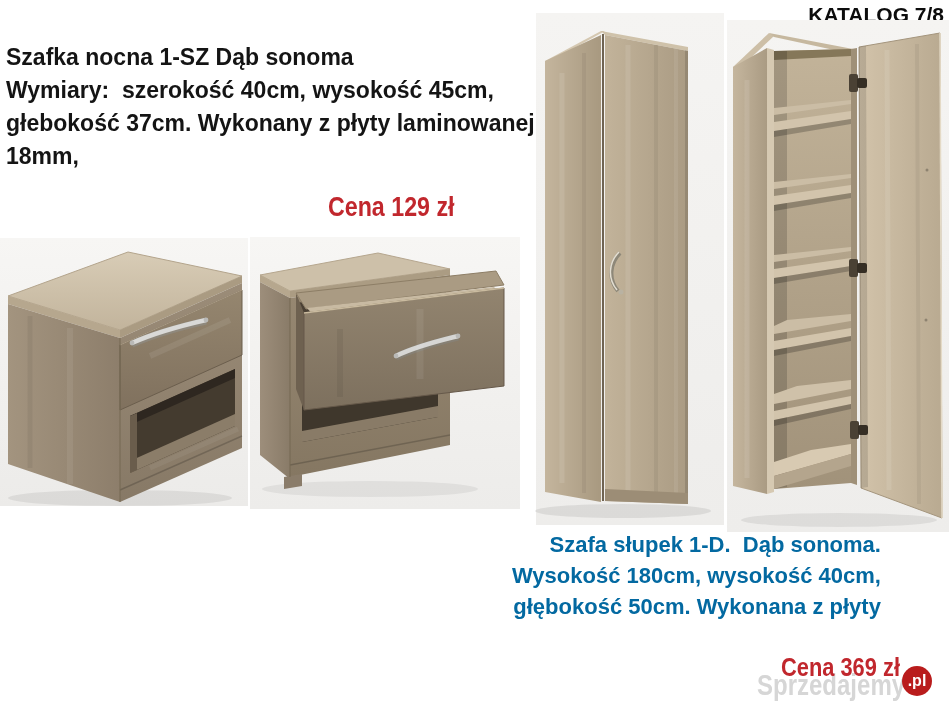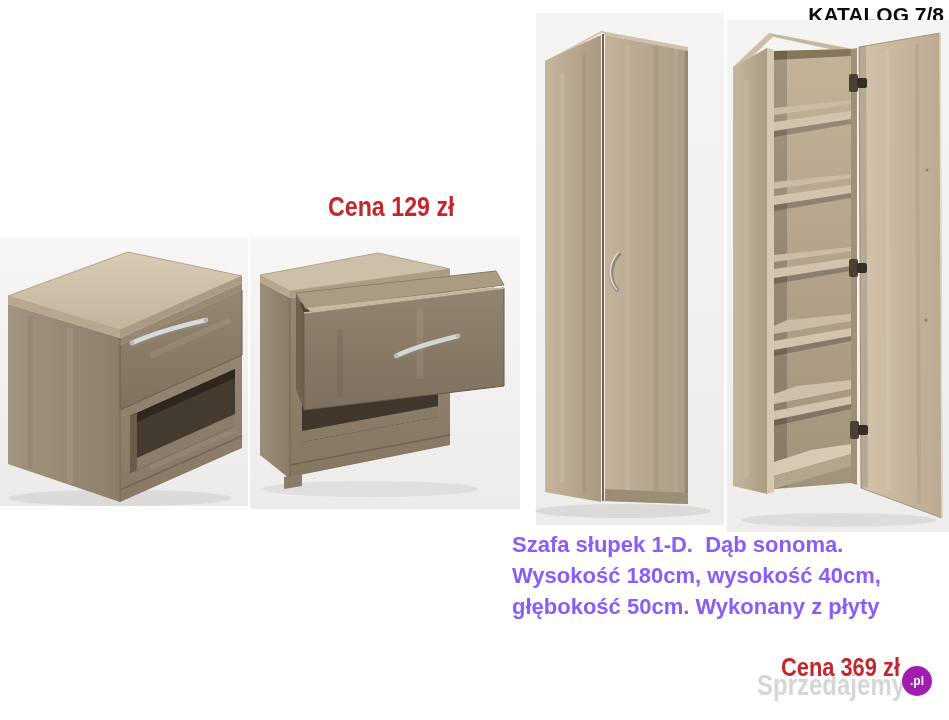--- a/index.html
+++ b/index.html
@@ -11,21 +11,21 @@
   .katalog {
     position:absolute; top:3px; right:5px;
     font-size:21px; font-weight:700; color:#0c0c0c;
   }
   .p1-text {
     position:absolute; left:6px; top:41px;
     font-size:23px; font-weight:700; line-height:33px; color:#141414;
   }
   .p2-text {
     position:absolute; left:512px; top:529px;
-    font-size:22px; font-weight:700; line-height:31px; color:#8b5cf6;
+    font-size:22px; font-weight:700; line-height:31px; color:#0369a1;text-align:right;
   }
   .line { white-space:pre; }
   .price {
     position:absolute; font-weight:700; color:#c1272d;
     transform-origin:left top; white-space:pre;
   }
   .p1-price { left:328px; top:192px; font-size:27px; transform:scaleX(.86); }
   .p2-price { left:781px; top:652px; font-size:26px; transform:scaleX(.84); z-index:6; }
   .fig { position:absolute; z-index:1; }
   .fig svg { display:block; }
@@ -34,32 +34,38 @@
   .fig3 { left:528px; top:13px;  }
   .fig4 { left:727px; top:20px;  }
   .wm-text {
     position:absolute; left:757px; top:668px; z-index:5;
     font-size:30px; font-weight:700; color:#d6d6d6; letter-spacing:0px;
     transform:scaleX(.8); transform-origin:left top;
     text-shadow:0 1px 0 #ffffff, 0 -1px 0 #ffffff, 1px 0 0 #ffffff, -1px 0 0 #ffffff;
   }
   .wm-badge {
     position:absolute; left:902px; top:666px; width:30px; height:30px; z-index:7;
-    background:#a21caf; border-radius:50%; color:#ffffff;
-    font-size:12px; font-weight:700;
+    background:#b91c1c; border-radius:50%; color:#ffffff;
+    font-size:16px; font-weight:700;
     display:flex; align-items:center; justify-content:center;
   }
 </style>
 </head>
 <body>
 
 <div class="page">
 
   <div class="katalog">KATALOG 7/8</div>
 
+  <div class="p1-text">
+    <div class="line">Szafka nocna 1-SZ Dąb sonoma</div>
+    <div class="line">Wymiary:  szerokość 40cm, wysokość 45cm,</div>
+    <div class="line">głebokość 37cm. Wykonany z płyty laminowanej</div>
+    <div class="line">18mm,</div>
+  </div>
   <div class="price p1-price">Cena 129 zł</div>
 
   <figure class="fig fig1" aria-label="nightstand in sonoma oak, drawer closed">
     <svg width="248" height="272" viewBox="0 0 248 272">
       <defs>
         <linearGradient id="g1bg" x1="0" y1="0" x2="0" y2="1">
           <stop offset="0" stop-color="#f7f6f4"></stop>
             <stop offset="1" stop-color="#ecebe9"></stop>
         </linearGradient>
         <linearGradient id="g1top" x1="0" y1="0" x2="0" y2="1">
@@ -285,20 +291,20 @@
       <g transform="translate(129,410)">
         <rect x="-6" y="-9" width="9" height="18" rx="2" fill="#4a4134"></rect>
         <rect x="2" y="-5" width="10" height="10" rx="2" fill="#352e24"></rect>
       </g>
     </svg>
   </figure>
 
   <div class="p2-text">
     <div class="line">Szafa słupek 1-D.  Dąb sonoma.</div>
     <div class="line">Wysokość 180cm, wysokość 40cm,</div>
-    <div class="line">głębokość 50cm. Wykonany z płyty</div>
+    <div class="line">głębokość 50cm. Wykonana z płyty</div>
   </div>
   <div class="price p2-price">Cena 369 zł</div>
 
   <div class="wm-text">Sprzedajemy</div>
   <div class="wm-badge">.pl</div>
 
 </div>
 
 </body></html>

